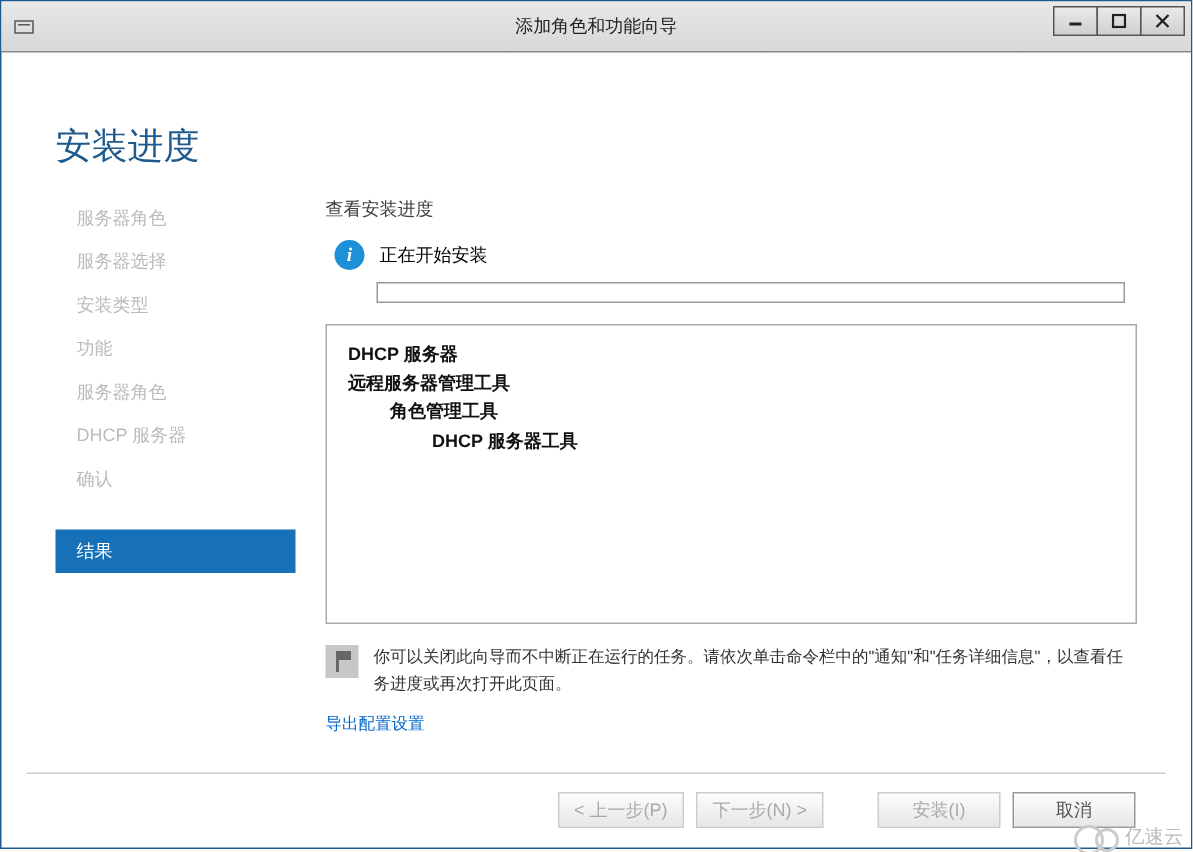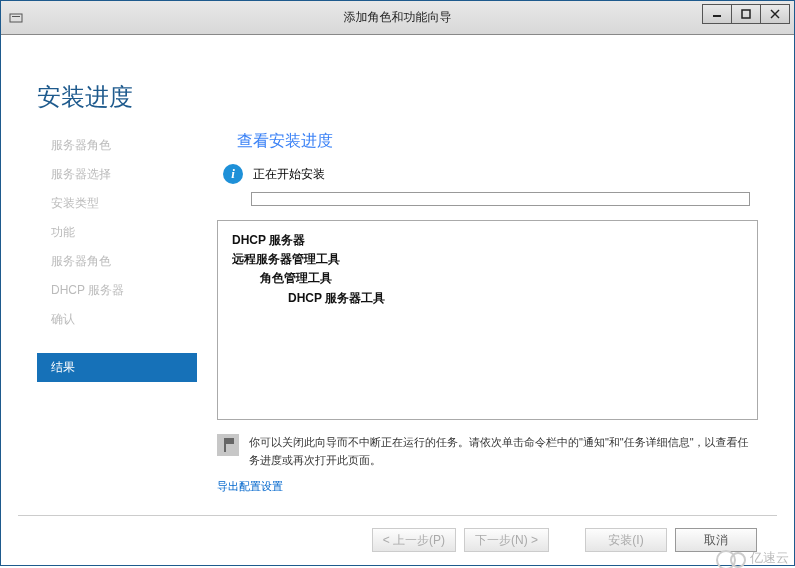--- a/index.html
+++ b/index.html
@@ -11,21 +11,21 @@
 .win-btn { width: 30px; height: 20px; border: 1px solid #555; background: linear-gradient(#eaeaea,#cfcfcf); margin-left: -1px; display: flex; align-items: center; justify-content: center; font-size: 11px; color: #222; }
 .content-wrap { padding: 18px 36px 12px 36px; }
 .header-row { display: flex; justify-content: space-between; align-items: flex-start; margin-bottom: 18px; }
 .page-title { font-size: 24px; color: #1e5a8d; font-weight: 300; margin-top: 28px; }
 .target-block { text-align: right; font-size: 11px; color: #555; line-height: 1.4; }
 .main-area { display: flex; }
 .sidebar { width: 160px; flex-shrink: 0; }
 .side-item { padding: 6px 14px; font-size: 12px; color: #bbb; cursor: default; }
 .side-item.active { background: #1671b8; color: #fff; margin-top: 19px; }
 .panel { flex: 1; padding-left: 20px; }
-.section-label { font-size: 16px; color: #3b82f6; margin-bottom: 12px; margin-left: 20px; }
+.section-label { font-size: 12px; color: #404040; margin-bottom: 12px; }
 .status-row { display: flex; align-items: center; gap: 10px; margin-bottom: 8px; padding-left: 6px; }
 .info-icon { width: 20px; height: 20px; border-radius: 50%; background: #1e90d8; color: #fff; display: flex; align-items: center; justify-content: center; font-weight: bold; font-size: 13px; font-style: italic; font-family: Georgia, serif; }
 .progress-bar { height: 14px; border: 1px solid #999; margin: 0 8px 14px 34px; background: #fff; }
 .install-box { border: 1px solid #aaa; min-height: 200px; padding: 10px 14px; font-size: 12px; line-height: 1.6; color: #111; }
 .il0 { font-weight: bold; }
 .il1 { font-weight: bold; padding-left: 0; }
 .il2 { font-weight: bold; padding-left: 28px; }
 .il3 { font-weight: bold; padding-left: 56px; }
 .note-row { display: flex; gap: 10px; margin-top: 14px; align-items: flex-start; }
 .flag-icon { width: 22px; height: 22px; background: #c7c7c7; display: flex; align-items: center; justify-content: center; position: relative; flex-shrink: 0; }

